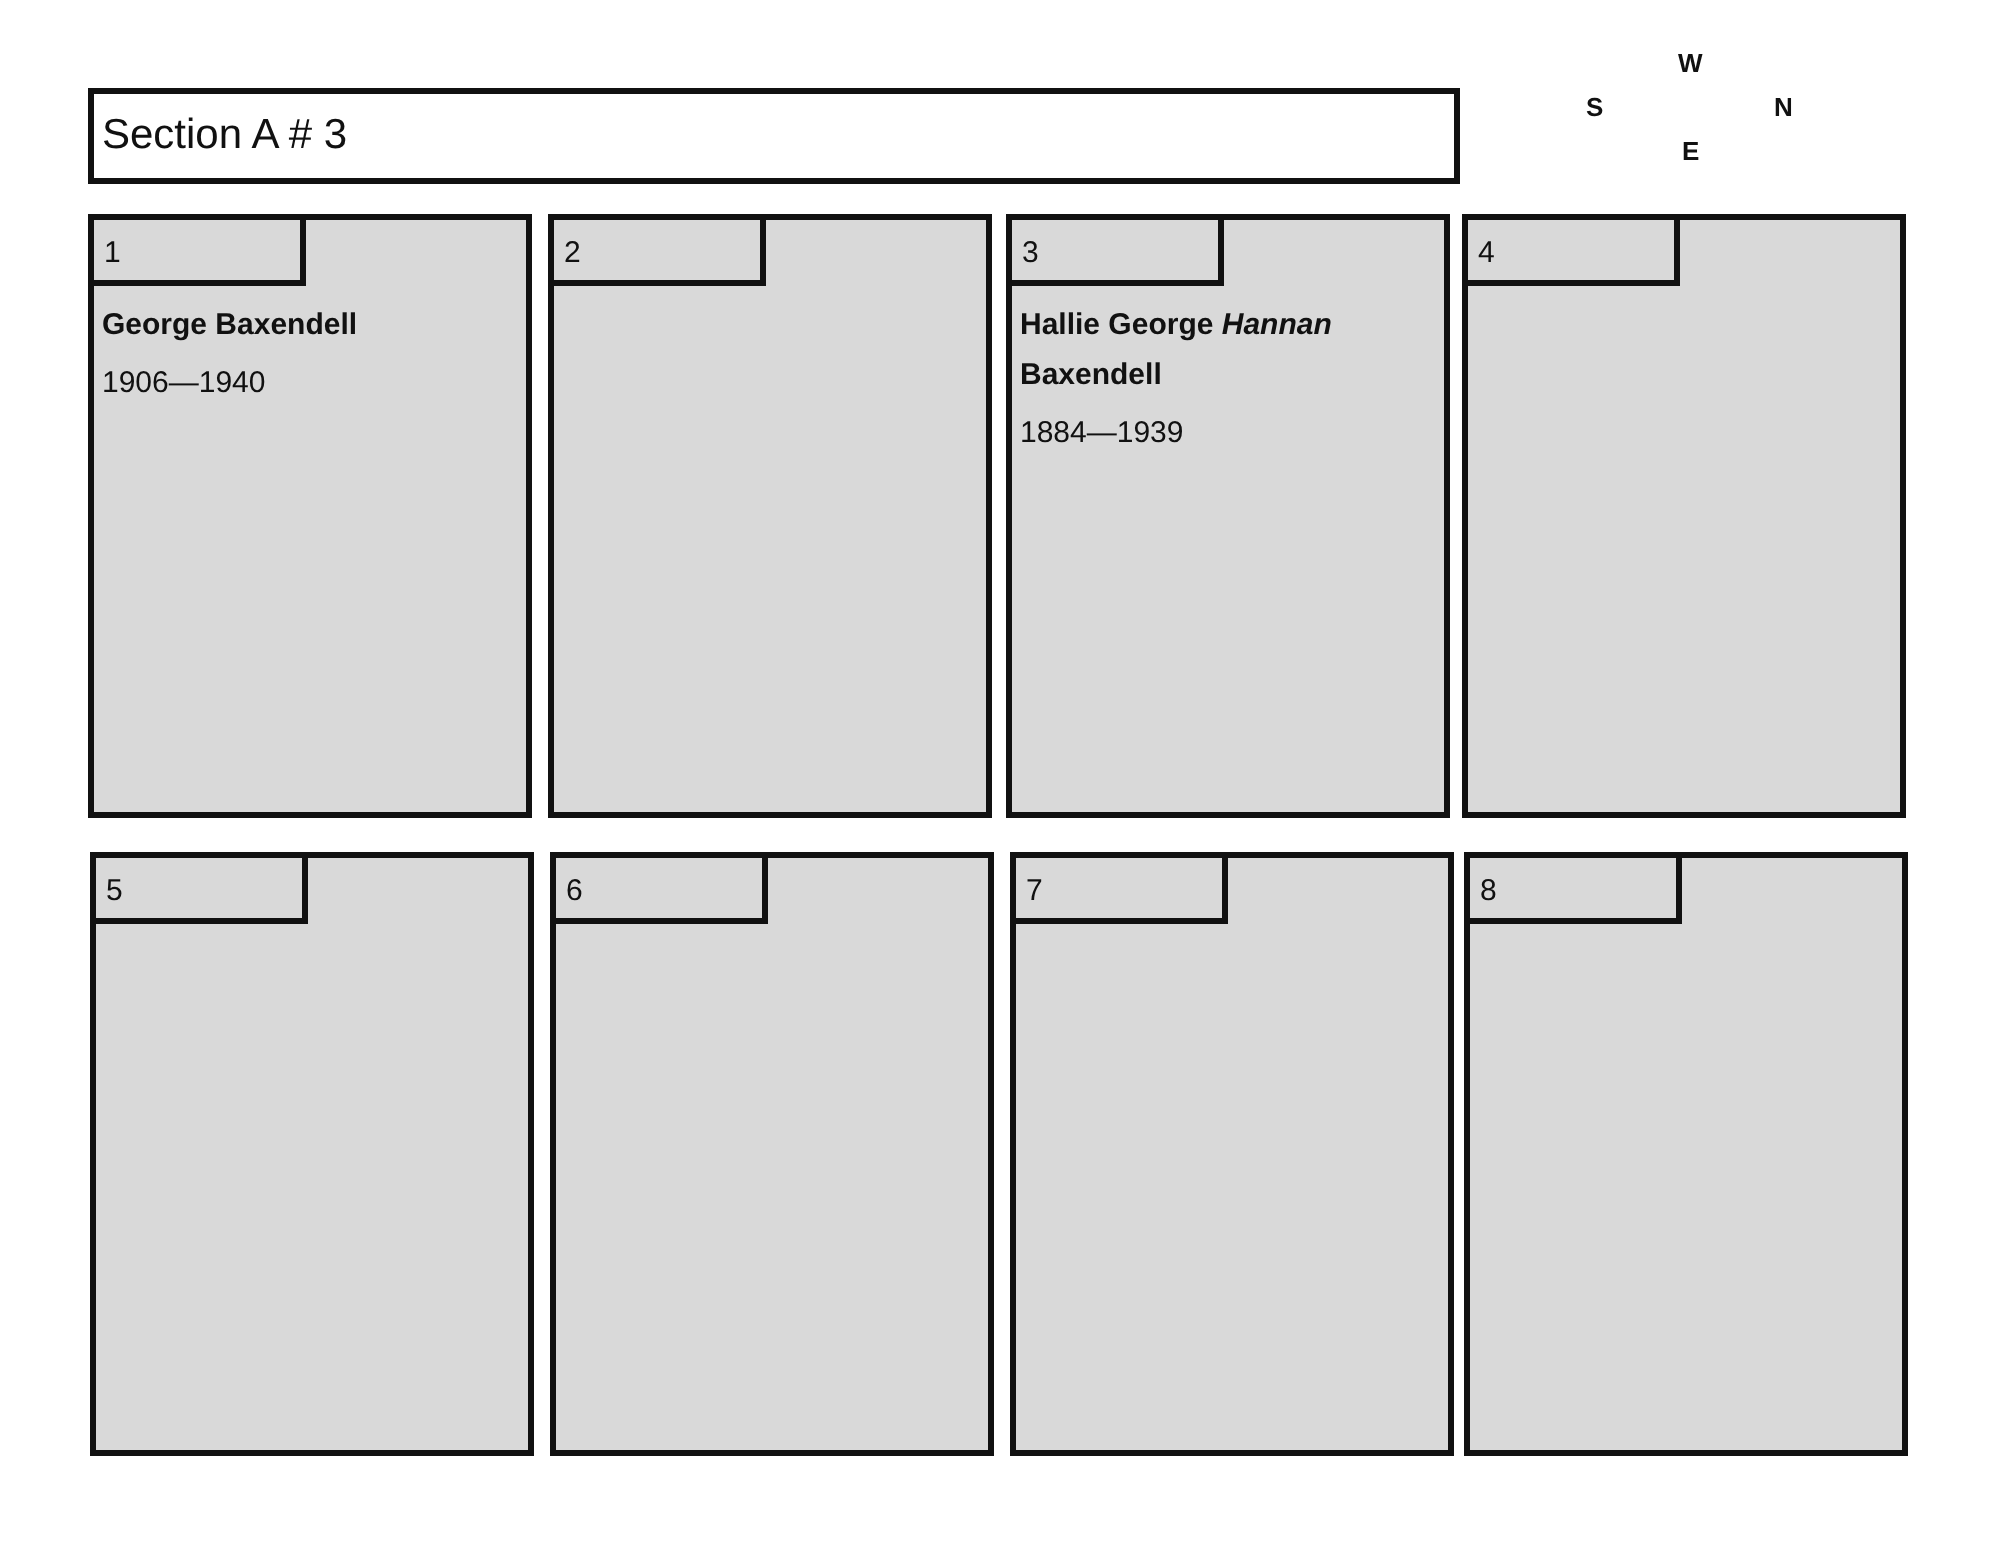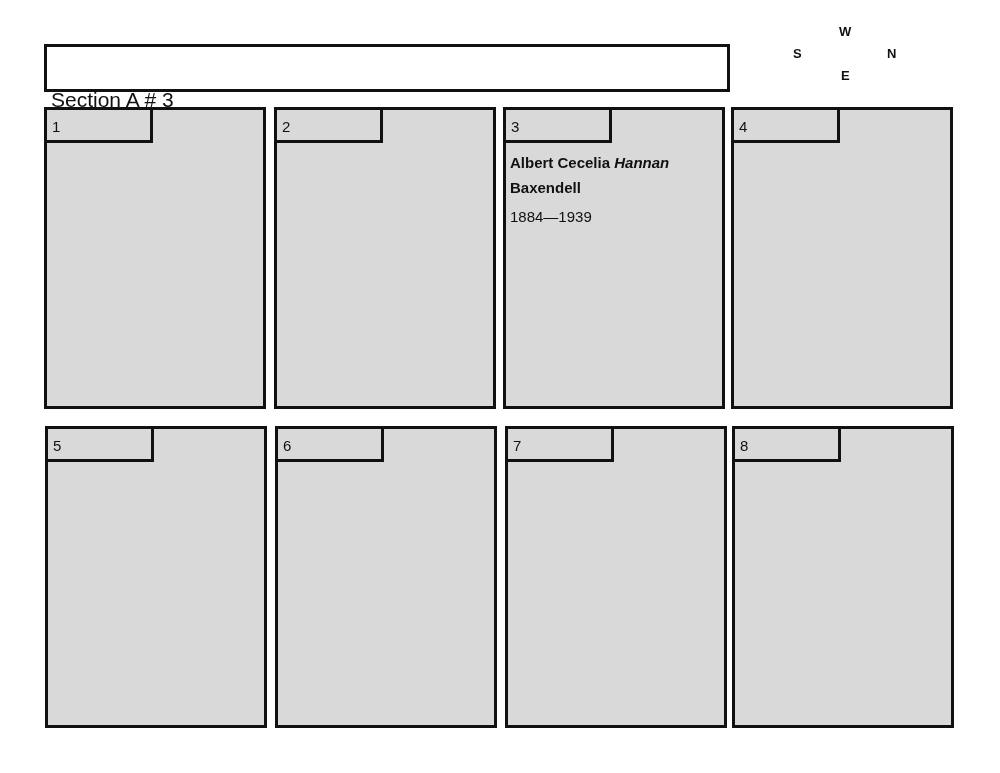--- a/index.html
+++ b/index.html
@@ -5,21 +5,21 @@
   html, body { margin: 0; padding: 0; }
   body {
     width: 1000px; height: 773px; background: #ffffff; position: relative;
     font-family: "Liberation Sans", "DejaVu Sans", sans-serif; overflow: hidden;
   }
   .title-box {
     position: absolute; left: 44px; top: 44px; width: 686px; height: 48px;
     border: 3px solid #111; background: #fff; box-sizing: border-box;
   }
   .title-text {
-    position: absolute; left: 4px; top: 9px; font-size: 21px; color: #111; margin-top: 32px;
+    position: absolute; left: 4px; top: 9px; font-size: 21px; color: #111;
   }
   .compass span {
     position: absolute; font-size: 13px; font-weight: bold; color: #111;
   }
   .plot {
     position: absolute; width: 222px; background: #d9d9d9;
     border: 3px solid #111; box-sizing: border-box;
   }
   .plot-num {
     position: absolute; left: 0; top: 0; width: 106px; height: 33px;
@@ -44,31 +44,35 @@
 
 <div class="compass">
   <span style="left:839px; top:24px;">W</span>
   <span style="left:793px; top:46px;">S</span>
   <span style="left:887px; top:46px;">N</span>
   <span style="left:841px; top:68px;">E</span>
 </div>
 
 <div class="plot" style="left:44px; top:107px; height:302px;">
   <div class="plot-num">1</div>
+  <div class="plot-content">
+    <div class="name"><span>George Baxendell</span></div>
+    <div class="dates">1906—1940</div>
+  </div>
 </div>
 
 <div class="plot" style="left:274px; top:107px; height:302px;">
   <div class="plot-num">2</div>
 </div>
 
 <div class="plot" style="left:503px; top:107px; height:302px;">
   <div class="plot-num">3</div>
   <div class="plot-content">
     <div class="name">
-      <span>Albert Cecelia </span><i>Hannan</i><br>
+      <span>Hallie George </span><i>Hannan</i><br>
       <span>Baxendell</span>
     </div>
     <div class="dates">1884—1939</div>
   </div>
 </div>
 
 <div class="plot" style="left:731px; top:107px; height:302px;">
   <div class="plot-num">4</div>
 </div>
 

